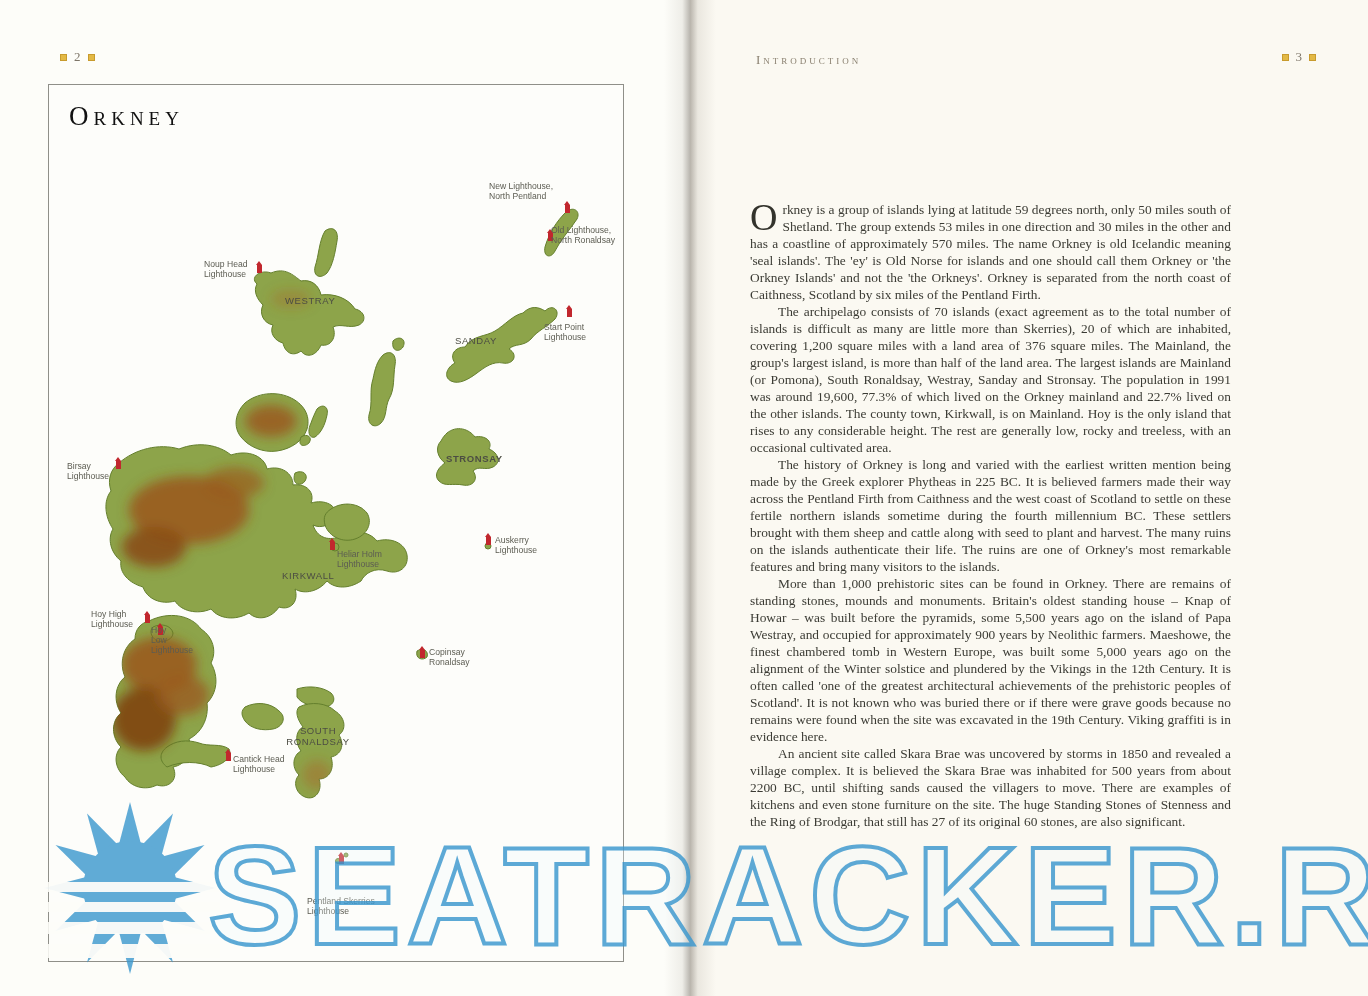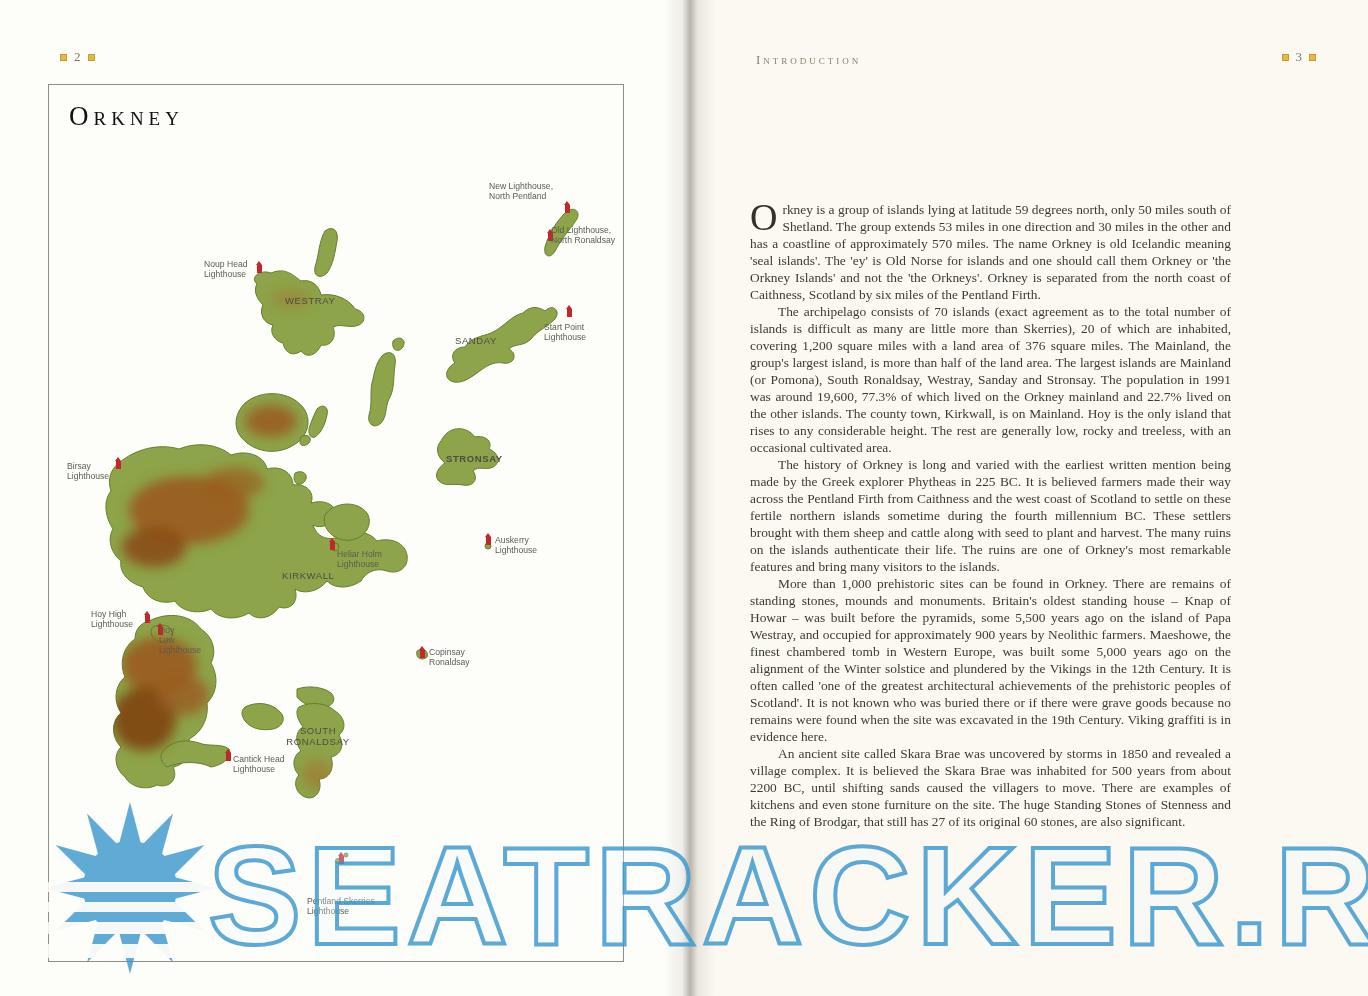--- a/index.html
+++ b/index.html
@@ -176,21 +176,21 @@
       <div class="lh-label" style="left:495px;top:237px;">Start Point
 Lighthouse</div>
       <div class="lh-label" style="left:18px;top:376px;">Birsay
 Lighthouse</div>
       <div class="lh-label" style="left:446px;top:450px;">Auskerry
 Lighthouse</div>
       <div class="lh-label" style="left:288px;top:464px;">Heliar Holm
 Lighthouse</div>
       <div class="lh-label" style="left:42px;top:524px;">Hoy High
 Lighthouse</div>
-      <div class="lh-label" style="left:110px;top:540px;">Hoy
+      <div class="lh-label" style="left:102px;top:540px;">Hoy
 Low
 Lighthouse</div>
       <div class="lh-label" style="left:380px;top:562px;">Copinsay
 Ronaldsay</div>
       <div class="lh-label" style="left:184px;top:669px;">Cantick Head
 Lighthouse</div>
       <div class="lh-label" style="left:258px;top:780px;margin-top:31px;">Pentland Skerries
 Lighthouse</div>
     </div>
   </div>

